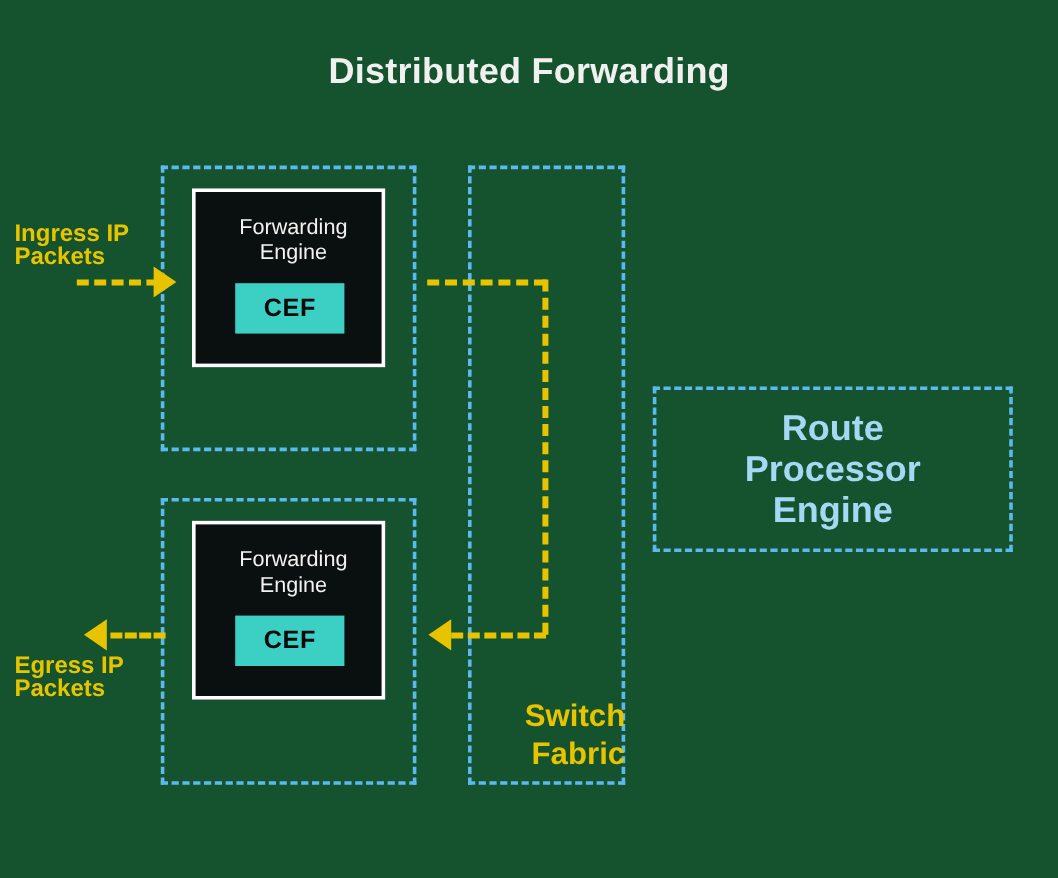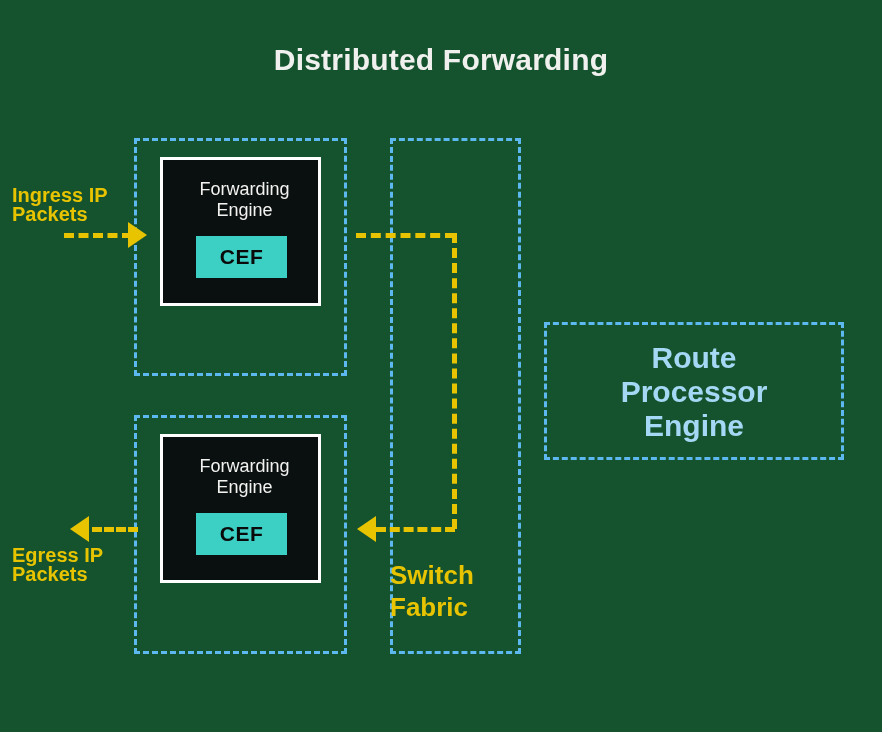--- a/index.html
+++ b/index.html
@@ -91,23 +91,23 @@
     font-weight: bold;
     white-space: nowrap;
   }
   #ingress-caption { left: 134px; top: 333px; }
   #egress-caption  { left: 134px; top: 610px; }
 
   
   #fabric-caption {
     position: absolute;
     left: 390px;
-    top: 559px;
+    top: 580px;
     width: 131px;
-    text-align: left;
+    text-align: right;
     color: #e8c400;
     font-size: 26px;
     font-weight: bold;
     line-height: 32px;
     white-space: pre-line;
   }
 
   
   #rp-label {
     position: absolute;

